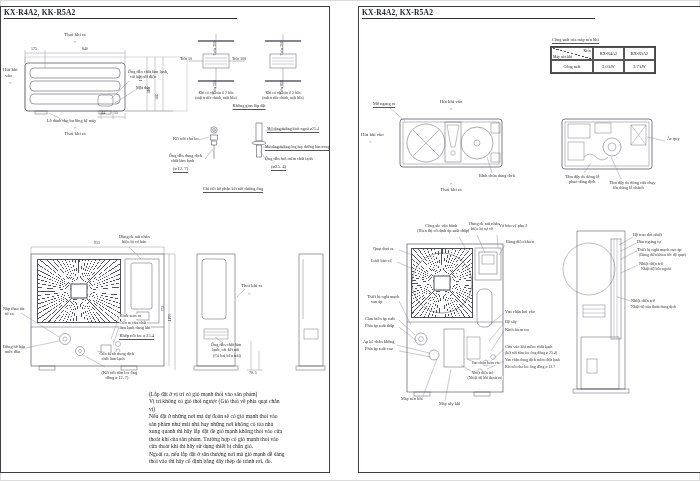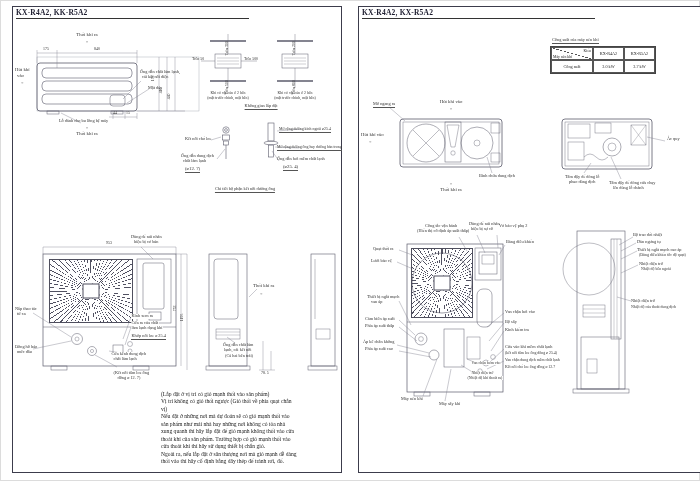--- a/index.html
+++ b/index.html
@@ -1,21 +1,21 @@
 <!DOCTYPE html>
 <html><head>
 <meta charset="utf-8">
 <style>
   html,body { margin:0; padding:0; background:#fff; }
   .page { position:relative; width:700px; height:481px; background:#fff;
           font-family:"Liberation Serif", serif; color:#222; overflow:hidden;
           box-shadow: inset 0 0 0 1px #dcdcdc; }
   .panel { position:absolute; top:6px; height:467px; border:1px solid #3c3c4c;
            box-sizing:border-box; background:#fff; }
-  #panel-left  { left:12px;  width:330px; }
+  #panel-left  { left:0;  width:330px; }
   #panel-right { left:358px; width:405px; }
   .panel-title { position:absolute; left:3px; top:1px; margin:0; width:233px;
                  font-size:7.5px; font-weight:bold; letter-spacing:.2px; color:#1c1c2e;
                  border-bottom:1px solid #333; padding-bottom:1px;
                  font-family:"Liberation Serif", serif; }
   .draw { position:absolute; left:0; top:0; }
   .lbl  { position:absolute; font-size:4.3px; line-height:1.1; color:#333; white-space:nowrap; }
   .f5   { font-size:4.8px; }
   .f4   { font-size:3.9px; }
   .cx   { transform:translateX(-50%); }

